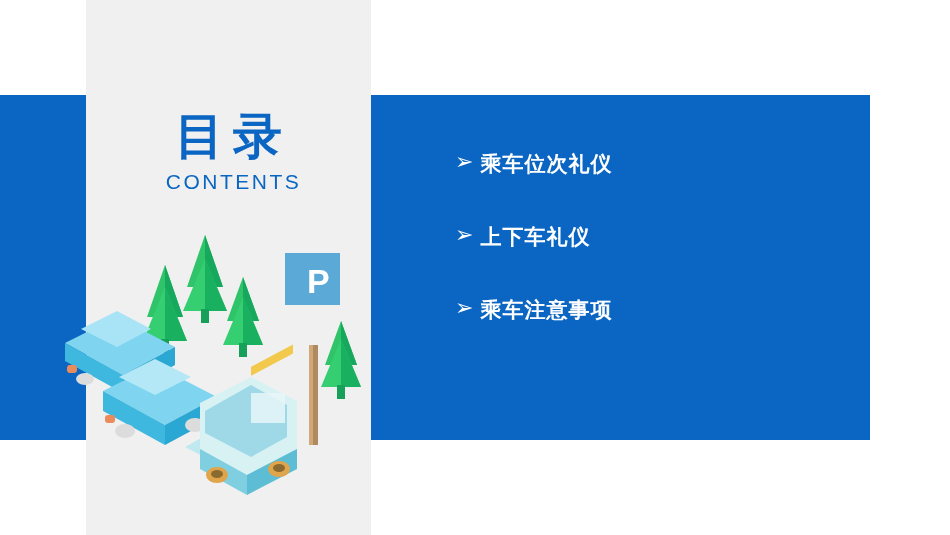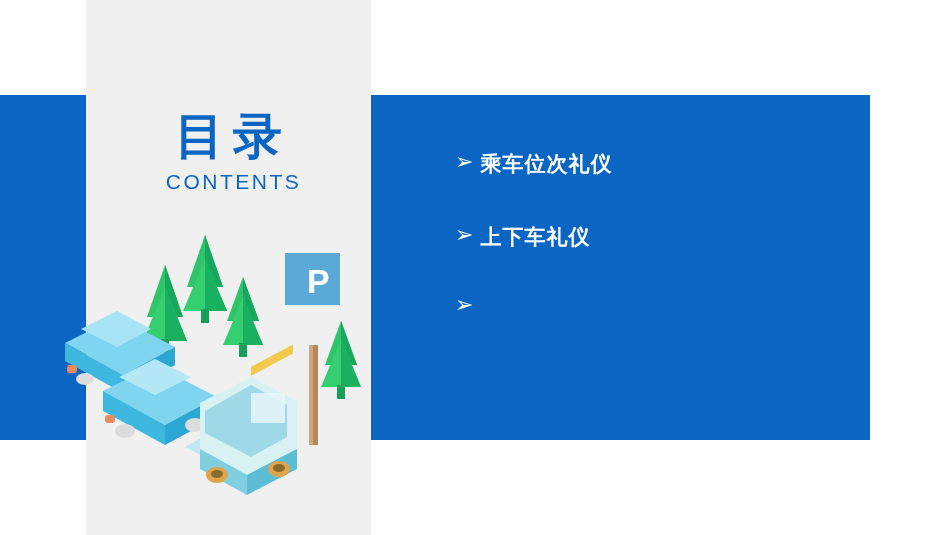--- a/index.html
+++ b/index.html
@@ -131,20 +131,21 @@
       <span class="item-text">乘车位次礼仪</span>
     </div>
 
     <div class="content-item">
       <span class="bullet">➢</span>
       <span class="item-text">上下车礼仪</span>
     </div>
 
     <div class="content-item">
       <span class="bullet">➢</span>
+      <span class="item-text">乘车注意事项</span>
     </div>
 
   </div>
 
   <div class="illustration">
     <svg width="330" height="290" viewBox="0 0 330 290" xmlns="http://www.w3.org/2000/svg">
 
       <g>
         <polygon points="150,10 168,62 132,62" fill="#2fc36a"></polygon>
         <polygon points="150,10 168,62 150,62" fill="#16a85c"></polygon>

